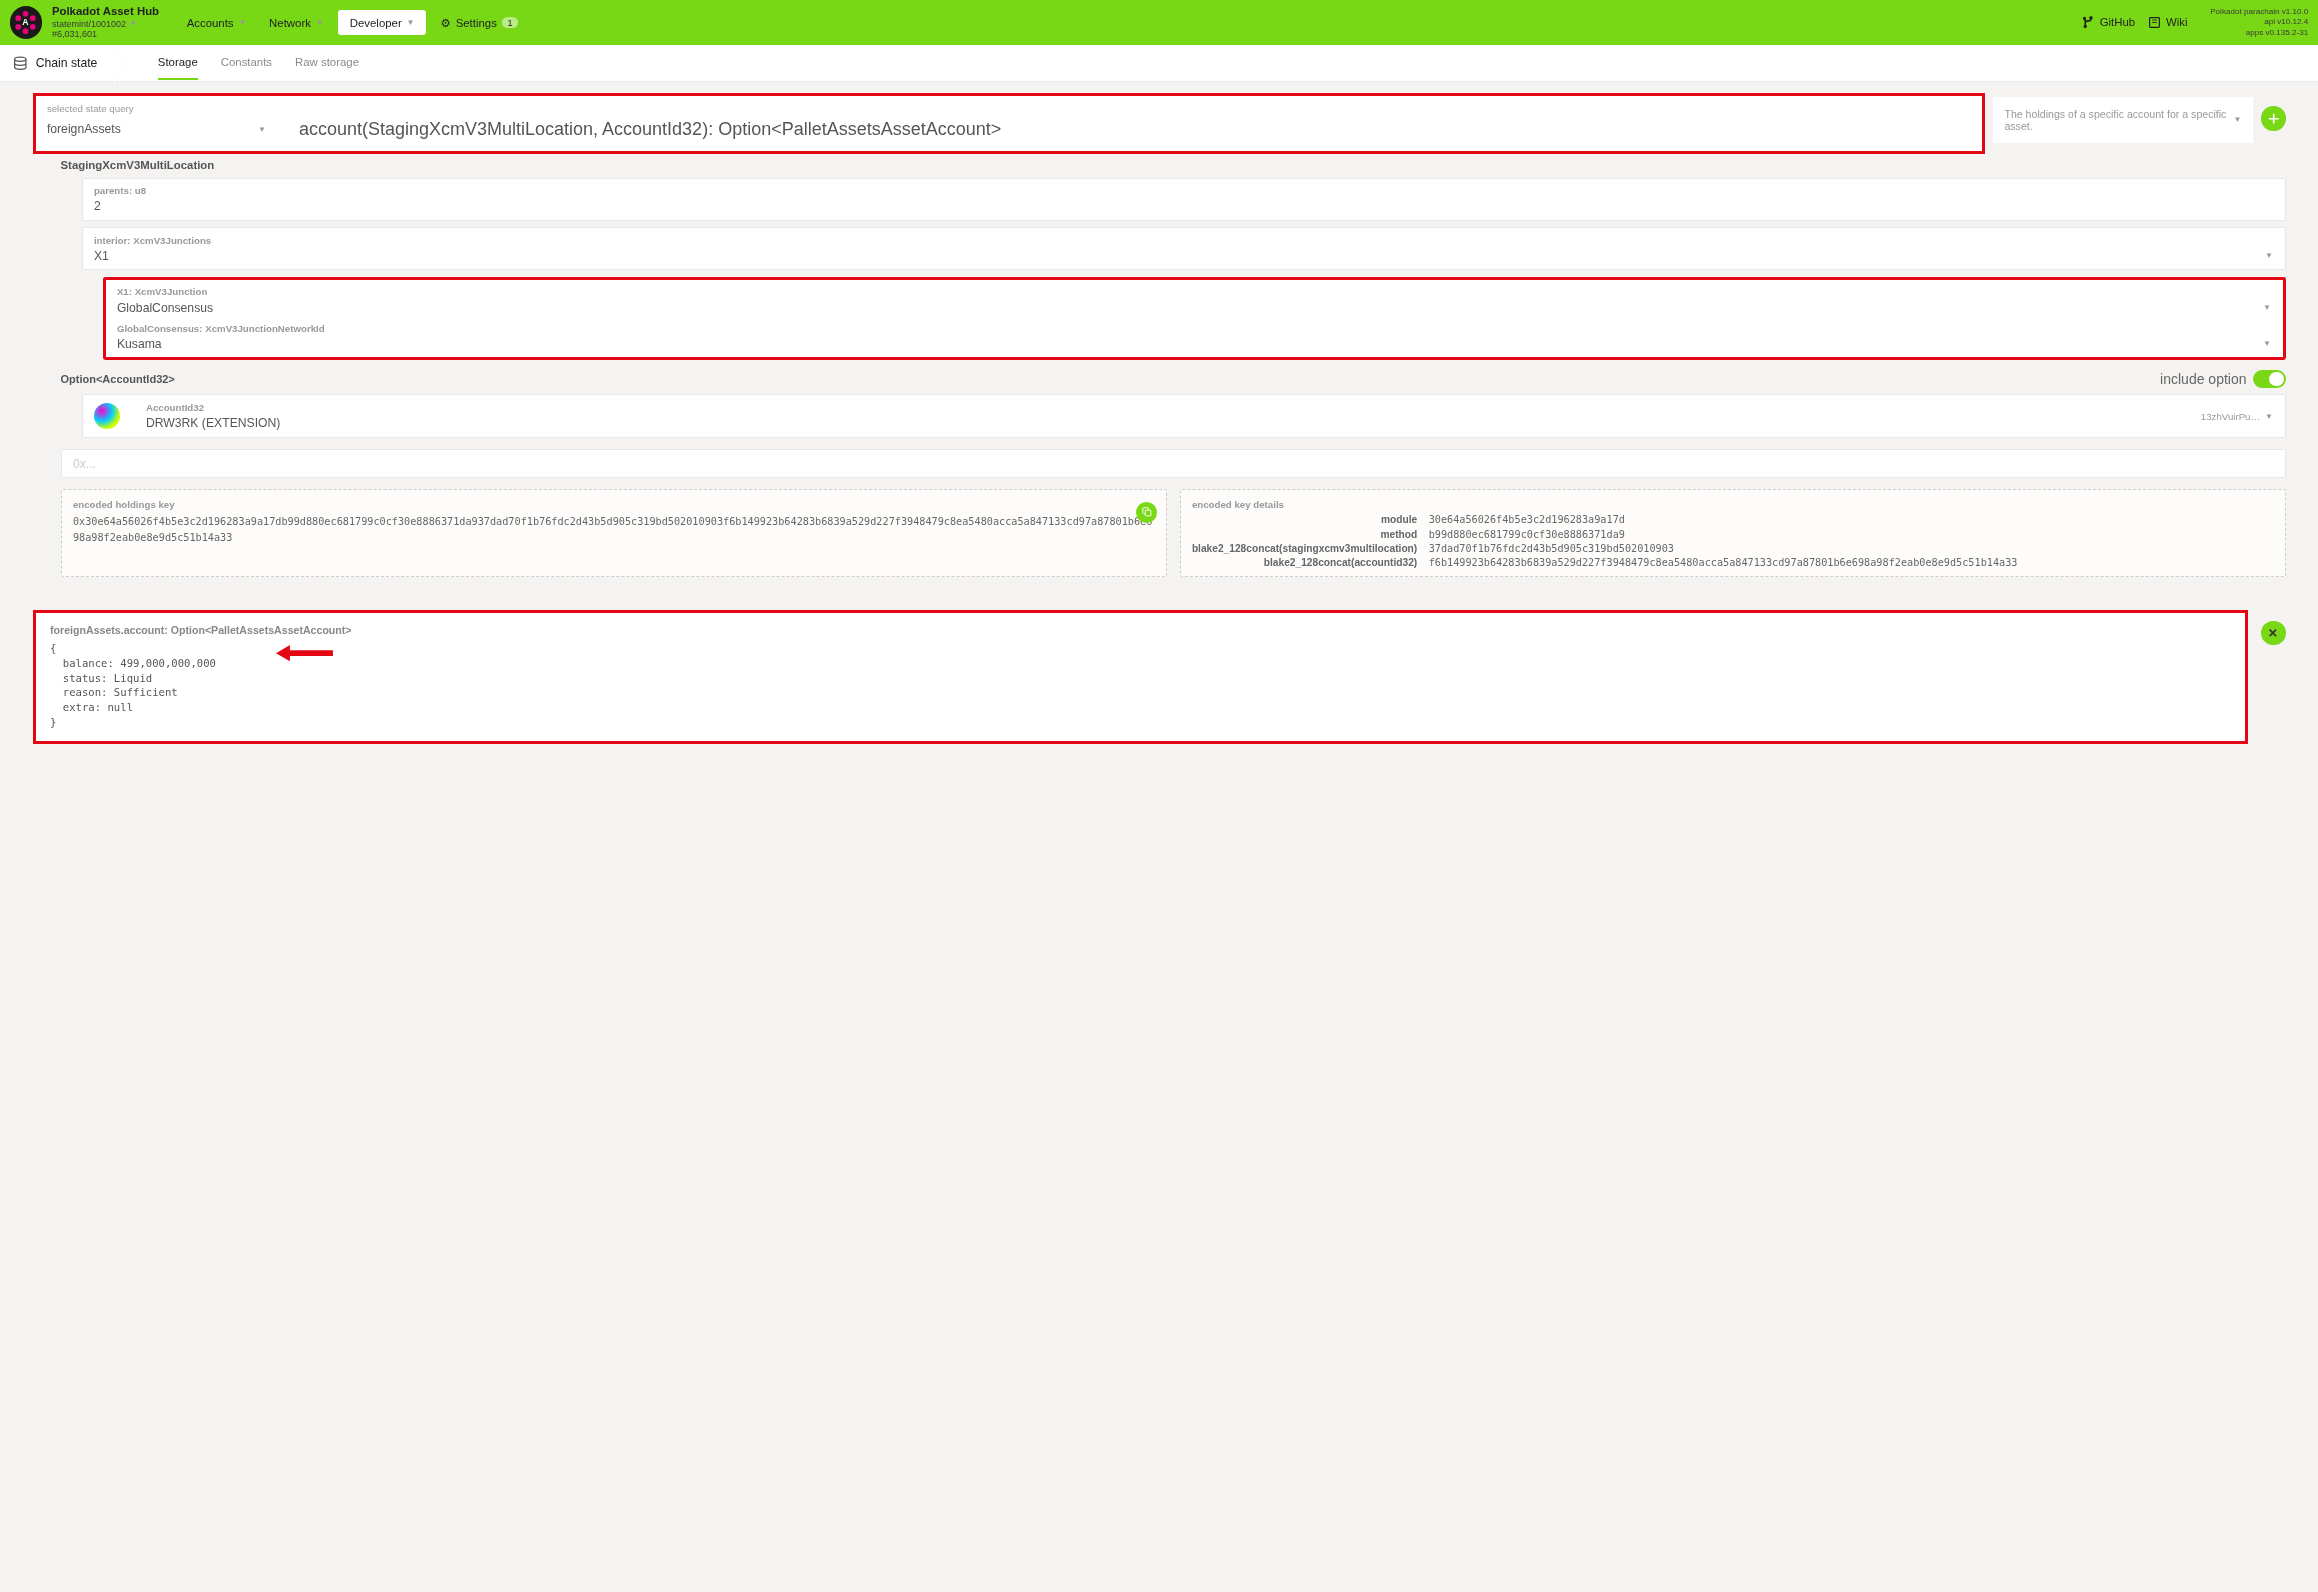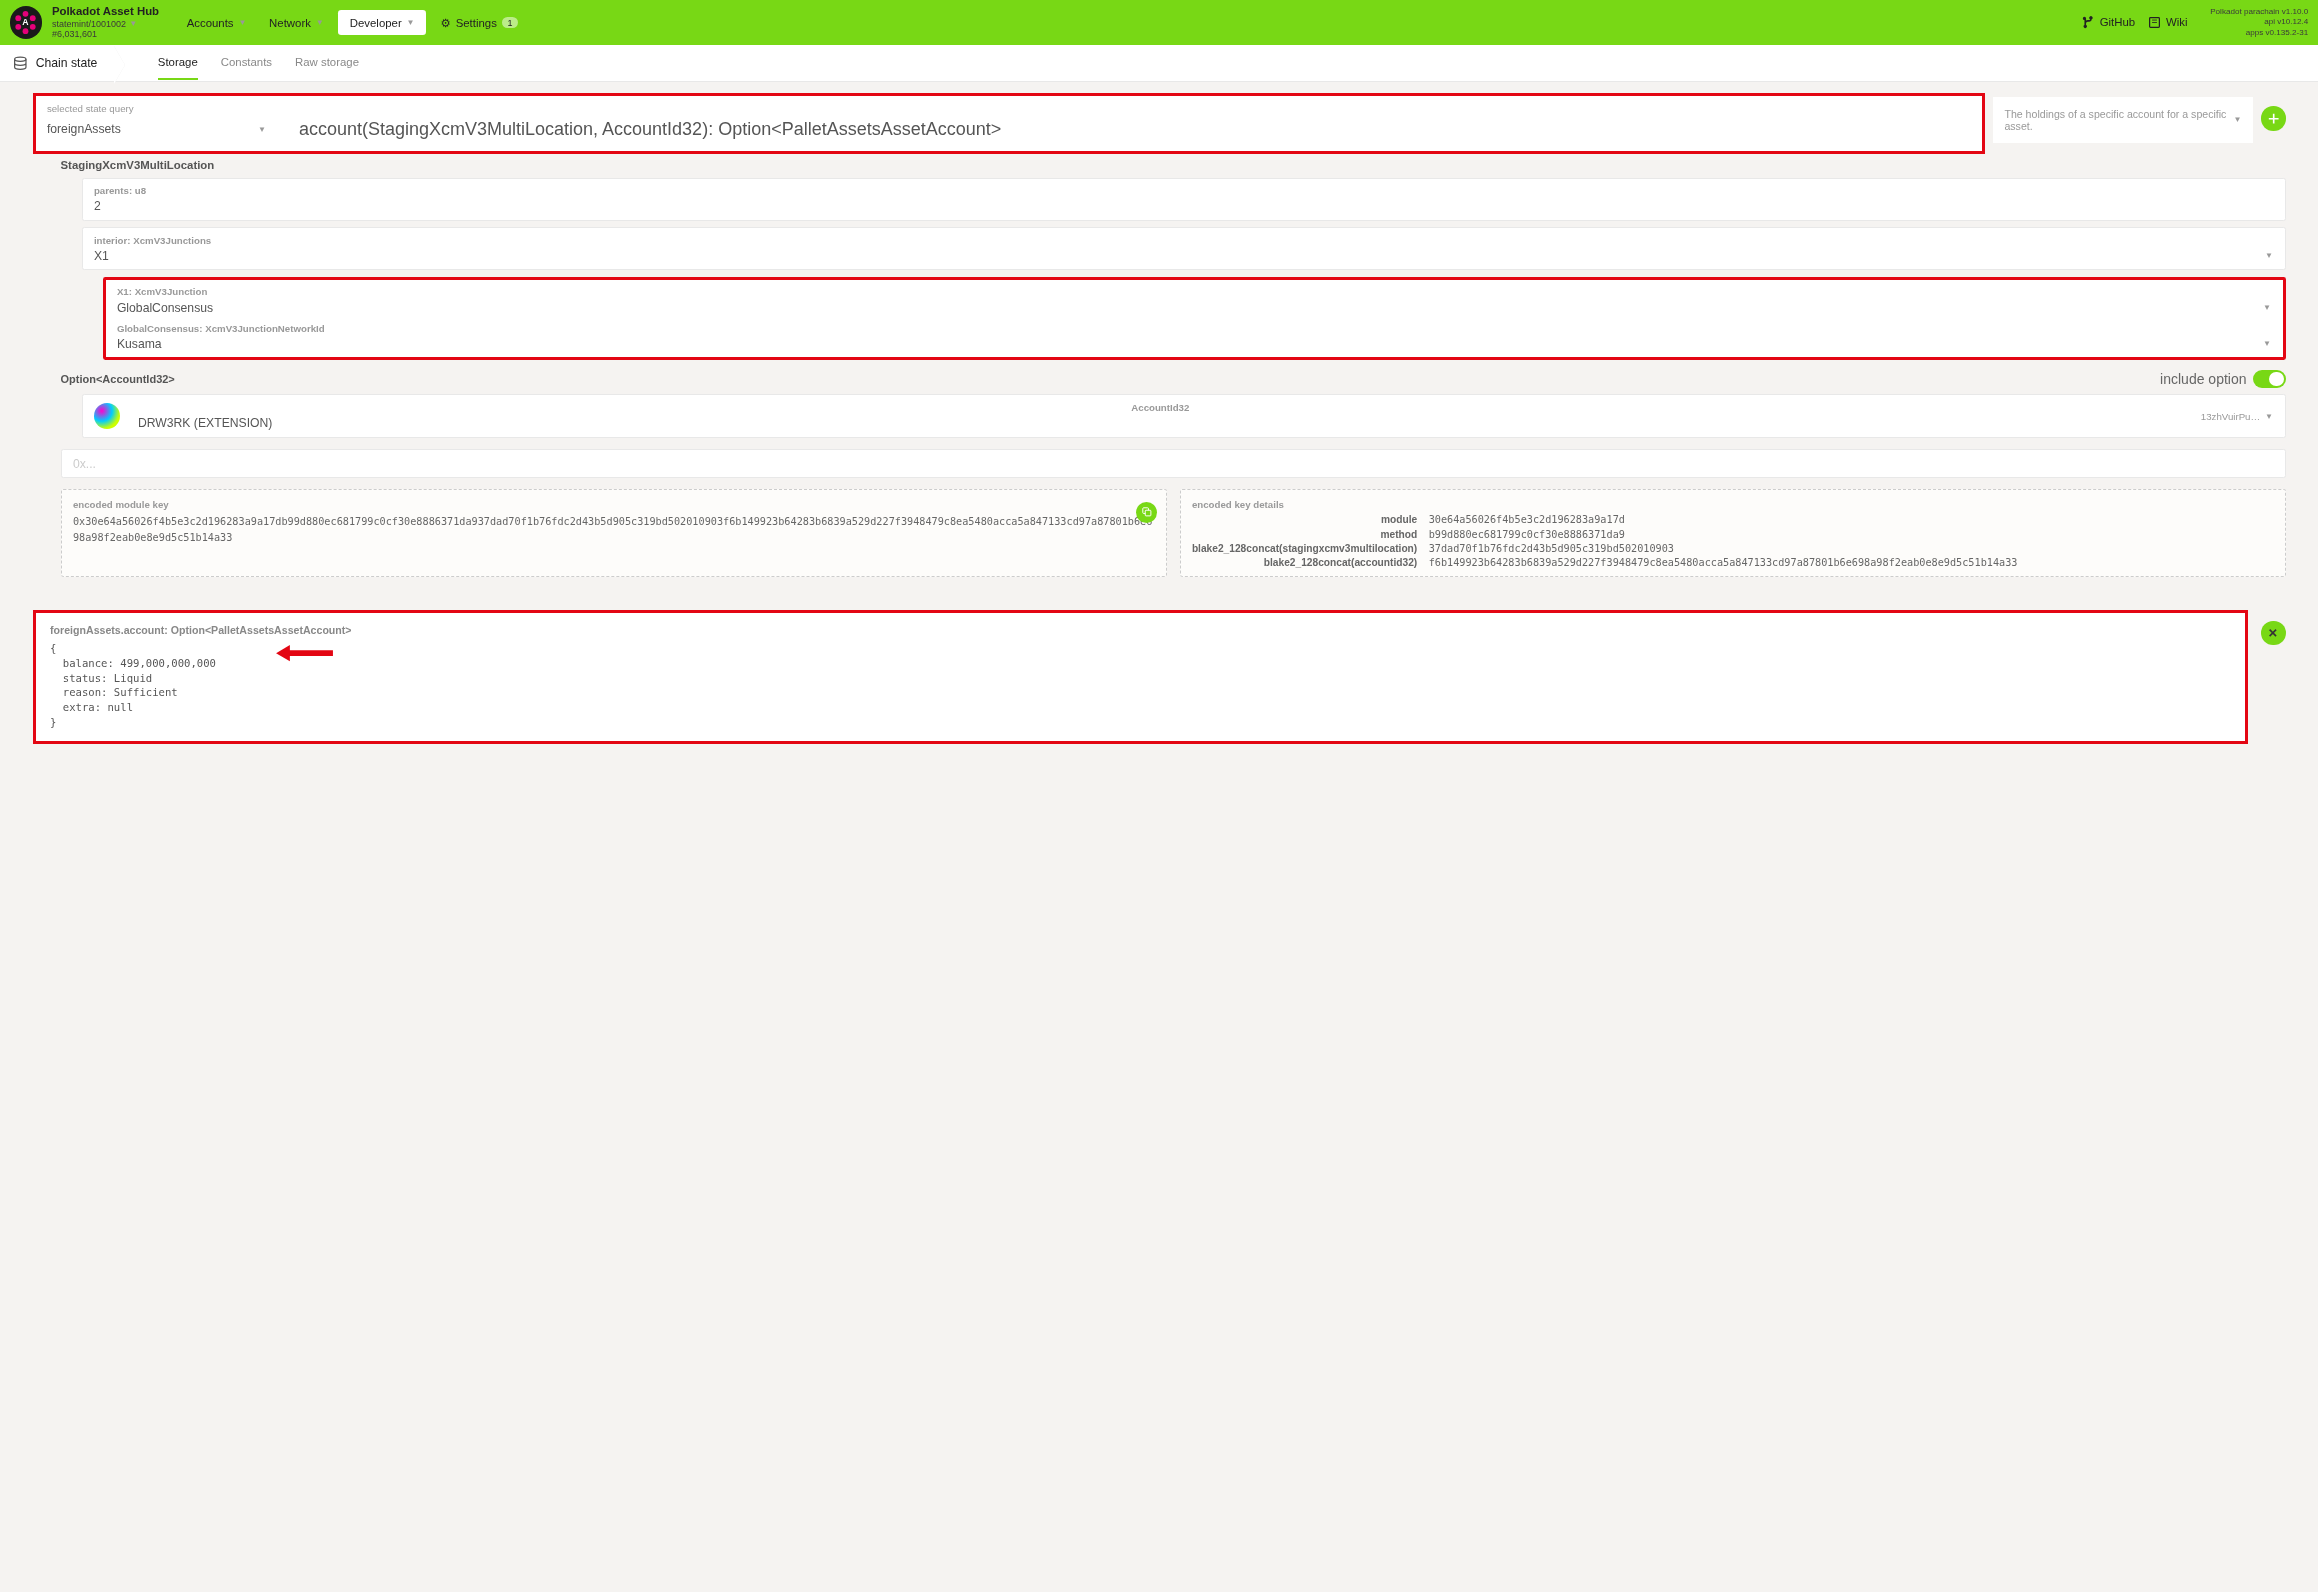--- a/index.html
+++ b/index.html
@@ -43,21 +43,21 @@
 .field-box { background: #fff; border: 0.8px solid #e8e8e8; border-radius: 2.4px; padding: 6.5px 11.4px; margin-bottom: 6.5px; position: relative; }
 .field-label { font-size: 9.7px; color: #999; font-weight: 600; margin-bottom: 3.2px; }
 .field-value { font-size: 12.2px; color: #555; display: flex; justify-content: space-between; align-items: center; }
 .red-box { border: 3.2px solid #e30613; }
 .option-row { display: flex; justify-content: space-between; align-items: center; padding: 3.2px 0; margin-left: 28px; margin-top: 6.5px; }
 .option-label { font-size: 11px; color: #555; font-weight: 600; }
 .toggle { width: 32.5px; height: 18px; background: #78d815; border-radius: 9px; position: relative; cursor: pointer; }
 .toggle::after { content: ''; position: absolute; width: 14.6px; height: 14.6px; background: #fff; border-radius: 50%; top: 1.6px; right: 1.6px; }
 .toggle-label { font-size: 14px; color: #666; margin-right: 6.5px; }
 .toggle-wrap { display: flex; align-items: center; }
-.account-box { background: #fff; border: 0.8px solid #e8e8e8; border-radius: 2.4px; padding: 6.5px 11.4px; margin-left: 49px; margin-top: 3.2px; display: flex; align-items: center; gap: 18px; text-align: center; }
+.account-box { background: #fff; border: 0.8px solid #e8e8e8; border-radius: 2.4px; padding: 6.5px 11.4px; margin-left: 49px; margin-top: 3.2px; display: flex; align-items: center; gap: 26px; }
 .identicon { width: 26px; height: 26px; border-radius: 50%; background: radial-gradient(circle at 30% 30%, #f0c, #0cf 40%, #cf0 70%); flex-shrink: 0; }
 .account-info { flex: 1; }
 .account-addr { font-size: 9.7px; color: #999; margin-left: auto; display: flex; align-items: center; gap: 4.9px; }
 .blockhash-box { background: #fff; border: 0.8px solid #e8e8e8; border-radius: 2.4px; padding: 6.5px 11.4px; margin-top: 11.4px; margin-left: 28px; }
 .blockhash-placeholder { color: #ccc; font-size: 12.2px; }
 
 .encoded-row { display: flex; gap: 13px; margin-top: 11.4px; margin-left: 28px; }
 .encoded-box { flex: 1; background: #fdfcfa; border: 0.8px dashed #ccc; border-radius: 2.4px; padding: 8.1px 11.4px; position: relative; }
 .encoded-label { font-size: 9.7px; color: #999; font-weight: 600; margin-bottom: 4.9px; }
 .encoded-text { font-family: "SF Mono", Menlo, monospace; font-size: 10.2px; color: #666; word-break: break-all; line-height: 1.5; }
@@ -236,21 +236,21 @@
       <span class="caret">▼</span>
     </div>
   </div>
 
   <div class="blockhash-box">
     <div class="blockhash-placeholder">0x...</div>
   </div>
 
   <div class="encoded-row">
     <div class="encoded-box">
-      <div class="encoded-label">encoded module key</div>
+      <div class="encoded-label">encoded holdings key</div>
       <div class="encoded-text">0x30e64a56026f4b5e3c2d196283a9a17db99d880ec681799c0cf30e8886371da937dad70f1b76fdc2d43b5d905c319bd502010903f6b149923b64283b6839a529d227f3948479c8ea5480acca5a847133cd97a87801b6e698a98f2eab0e8e9d5c51b14a33</div>
       <div class="copy-btn">
         <svg width="9.7" height="9.7" viewBox="0 0 12 12">
             <rect x="1" y="1" width="7" height="7" rx="1" fill="none" stroke="#fff" stroke-width="1.2"></rect>
             <rect x="4" y="4" width="7" height="7" rx="1" fill="#78d815" stroke="#fff" stroke-width="1.2"></rect>
           </svg>
       </div>
     </div>
     <div class="encoded-box">
       <div class="encoded-label">encoded key details</div>

